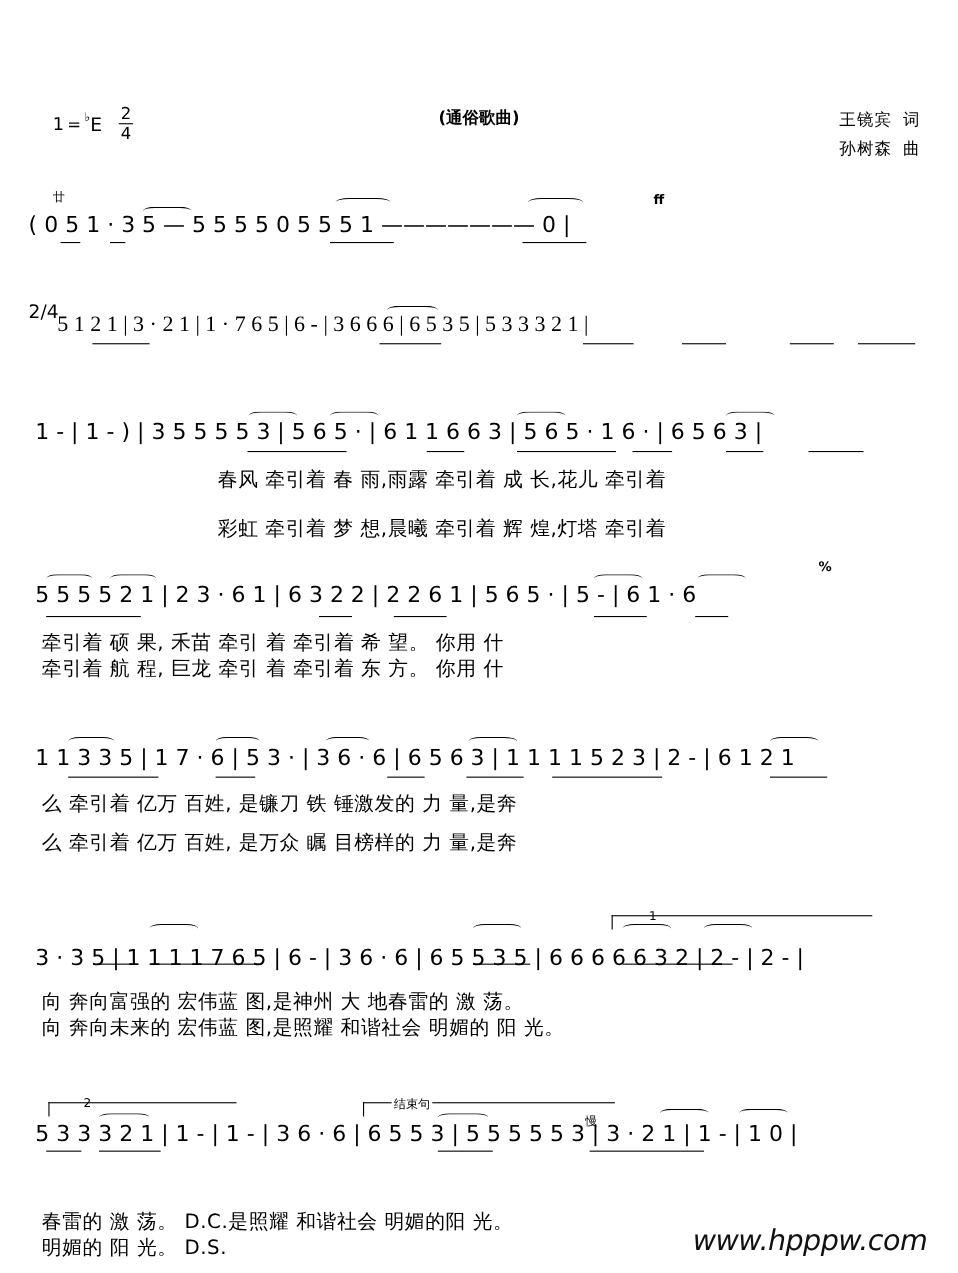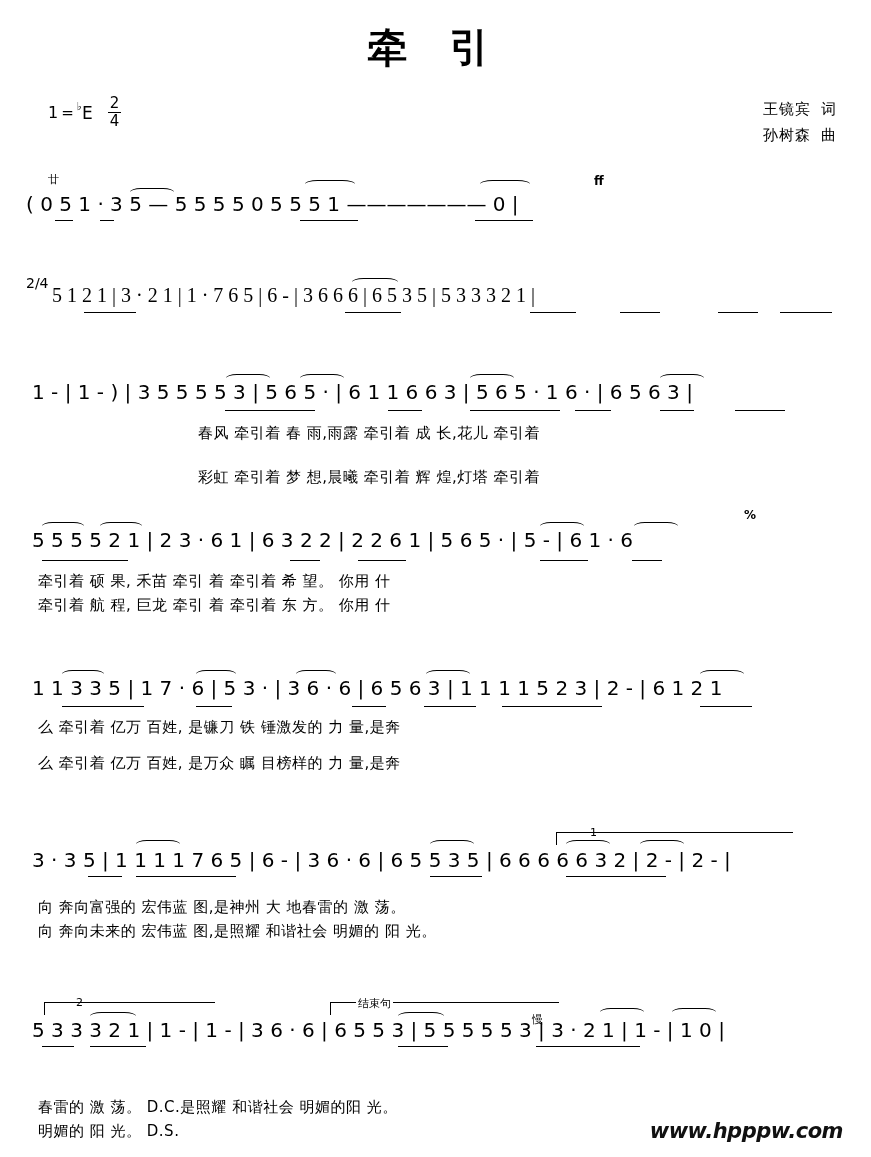--- a/index.html
+++ b/index.html
@@ -90,39 +90,39 @@
     white-space: nowrap;
   }
   .notes {
     position: absolute;
     font-size: 20px;
     letter-spacing: 0px;
     white-space: nowrap;
   }
   .lyric {
     position: absolute;
-    font-size: 15px;
+    font-size: 18px;
     white-space: nowrap;
     letter-spacing: 0.5px;
   }
   .tiny {
     position: absolute;
     font-size: 11px;
   }
   .smalltxt {
     position: absolute;
     font-size: 12px;
   }
   .watermark {
     position: absolute;
     right: 28px;
     bottom: 14px;
     font-family: "DejaVu Sans", sans-serif;
-    font-size: 21px;
-    font-weight: bold;
+    font-size: 26px;
+    font-weight: normal;
     font-style: italic;
     color: #111;
     letter-spacing: -0.5px;
     margin-top: 44px;
   }
   .underline1 {
     position: absolute;
     height: 1.3px;
     background: #000;
   }
@@ -135,22 +135,22 @@
     border-left: none;
     border-right: none;
     border-bottom: none;
   }
 </style>
 </head>
 <body>
 
 <div class="sheet">
 
-  <div class="title">牵 引</div>
-
+
+  <div class="subtitle">(通俗歌曲)</div>
 
   <div class="keysig">
     <span class="one">1</span>
     <span class="eq">=</span>
     <span class="flatE"><sup>♭</sup><span>E</span></span>
     <span class="frac">
       <span class="num">2</span>
       <span class="den">4</span>
     </span>
   </div>
@@ -171,21 +171,21 @@
   </div>
   <div class="slur" style="left:130px; top:188px; width:44px;"></div>
   <div class="slur" style="left:305px; top:180px; width:50px;"></div>
   <div class="slur" style="left:480px; top:180px; width:50px;"></div>
   <div class="underline1" style="left:300px; top:220px; width:58px;"></div>
   <div class="underline1" style="left:475px; top:220px; width:58px;"></div>
   <div class="underline1" style="left:55px; top:220px; width:18px;"></div>
   <div class="underline1" style="left:100px; top:220px; width:14px;"></div>
 
   <div class="row" style="top:276px;">
-    <span class="frac" style="position:absolute; left:24px; top:0px; font-size:14px; margin:0;">
+    <span class="frac" style="position:absolute; left:24px; top:0px; font-size:17px; margin:0;">
       <span class="num" style="border:none">2/4</span>
     </span>
     <span class="notes" style="left:52px; top:8px;font-family:Liberation Serif, serif;">5  1 2 1 | 3 · 2 1 | 1 · 7 6 5 | 6 - | 3 6 6 6 | 6 5 3  5 | 5 3 3  3 2 1 |</span>
   </div>
   <div class="slur" style="left:352px; top:278px; width:46px;"></div>
   <div class="underline1" style="left:84px; top:312px; width:52px;"></div>
   <div class="underline1" style="left:345px; top:312px; width:56px;"></div>
   <div class="underline1" style="left:530px; top:312px; width:46px;"></div>
   <div class="underline1" style="left:620px; top:312px; width:40px;"></div>
   <div class="underline1" style="left:718px; top:312px; width:40px;"></div>
@@ -235,21 +235,21 @@
   <div class="underline1" style="left:700px; top:706px; width:52px;"></div>
   <div class="slur" style="left:62px; top:670px; width:42px;"></div>
   <div class="slur" style="left:196px; top:670px; width:40px;"></div>
   <div class="slur" style="left:296px; top:670px; width:40px;"></div>
   <div class="slur" style="left:426px; top:670px; width:44px;"></div>
   <div class="slur" style="left:700px; top:670px; width:44px;"></div>
   <div class="lyric" style="left:38px; top:718px;">么  牵引着 亿万 百姓,  是镰刀  铁  锤激发的  力     量,是奔</div>
   <div class="lyric" style="left:38px; top:754px;">么  牵引着 亿万 百姓,  是万众  瞩  目榜样的  力     量,是奔</div>
 
   <div class="row" style="top:840px;">
-    <span class="notes" style="left:32px; top:8px;">3 · 3 5 | 1 1 1  1 7 6 5 | 6 - | 3 6 · 6 | 6 5 5 3 5 | 6 6 6  6 6 3 2 | 2 - | 2 - |</span>
+    <span class="notes" style="left:32px; top:18px;">3 · 3 5 | 1 1 1  1 7 6 5 | 6 - | 3 6 · 6 | 6 5 5 3 5 | 6 6 6  6 6 3 2 | 2 - | 2 - |</span>
   </div>
 
   <div style="position:absolute; left:556px; top:832px; width:236px; height:12px; border-top:1.3px solid #000; border-left:1.3px solid #000;"></div>
   <div class="tiny" style="left:590px; top:826px;">1</div>
   <div class="underline1" style="left:88px; top:876px; width:34px;"></div>
   <div class="underline1" style="left:136px; top:876px; width:100px;"></div>
   <div class="underline1" style="left:430px; top:876px; width:52px;"></div>
   <div class="underline1" style="left:566px; top:876px; width:100px;"></div>
   <div class="slur" style="left:136px; top:840px; width:44px;"></div>
   <div class="slur" style="left:430px; top:840px; width:44px;"></div>

